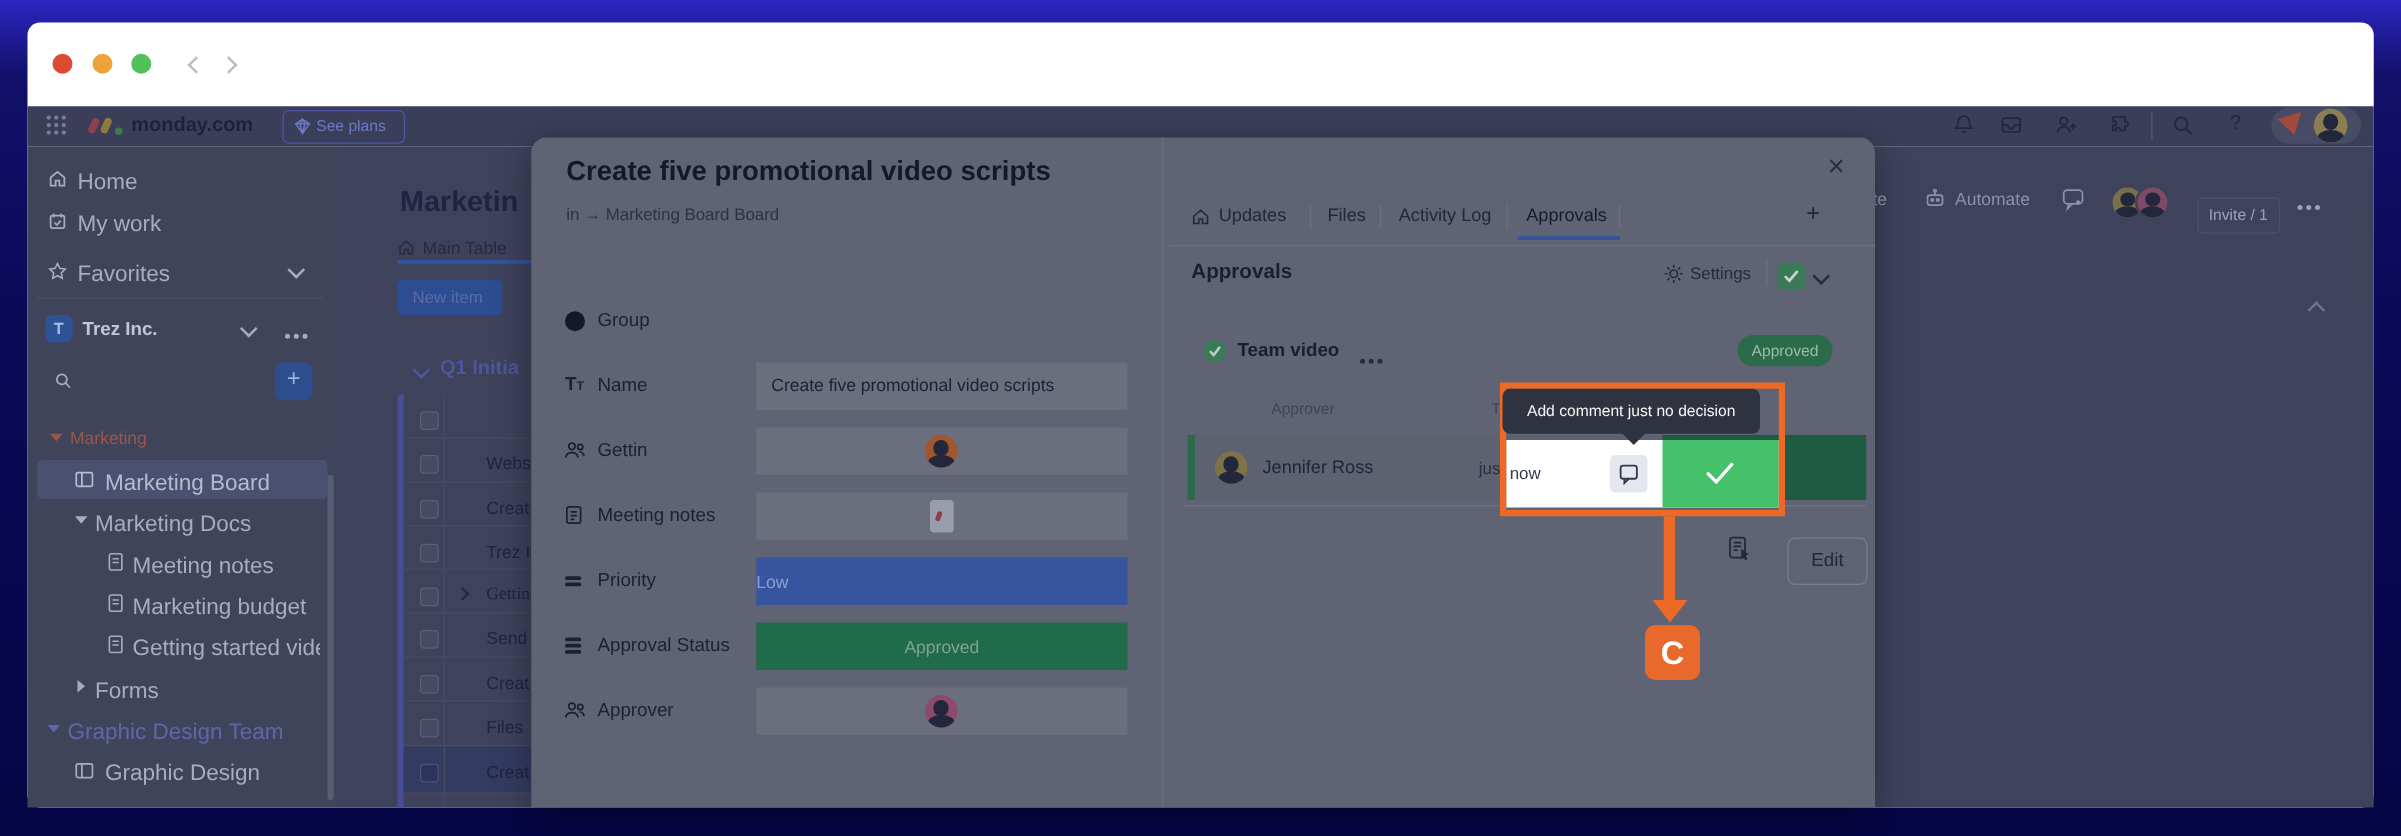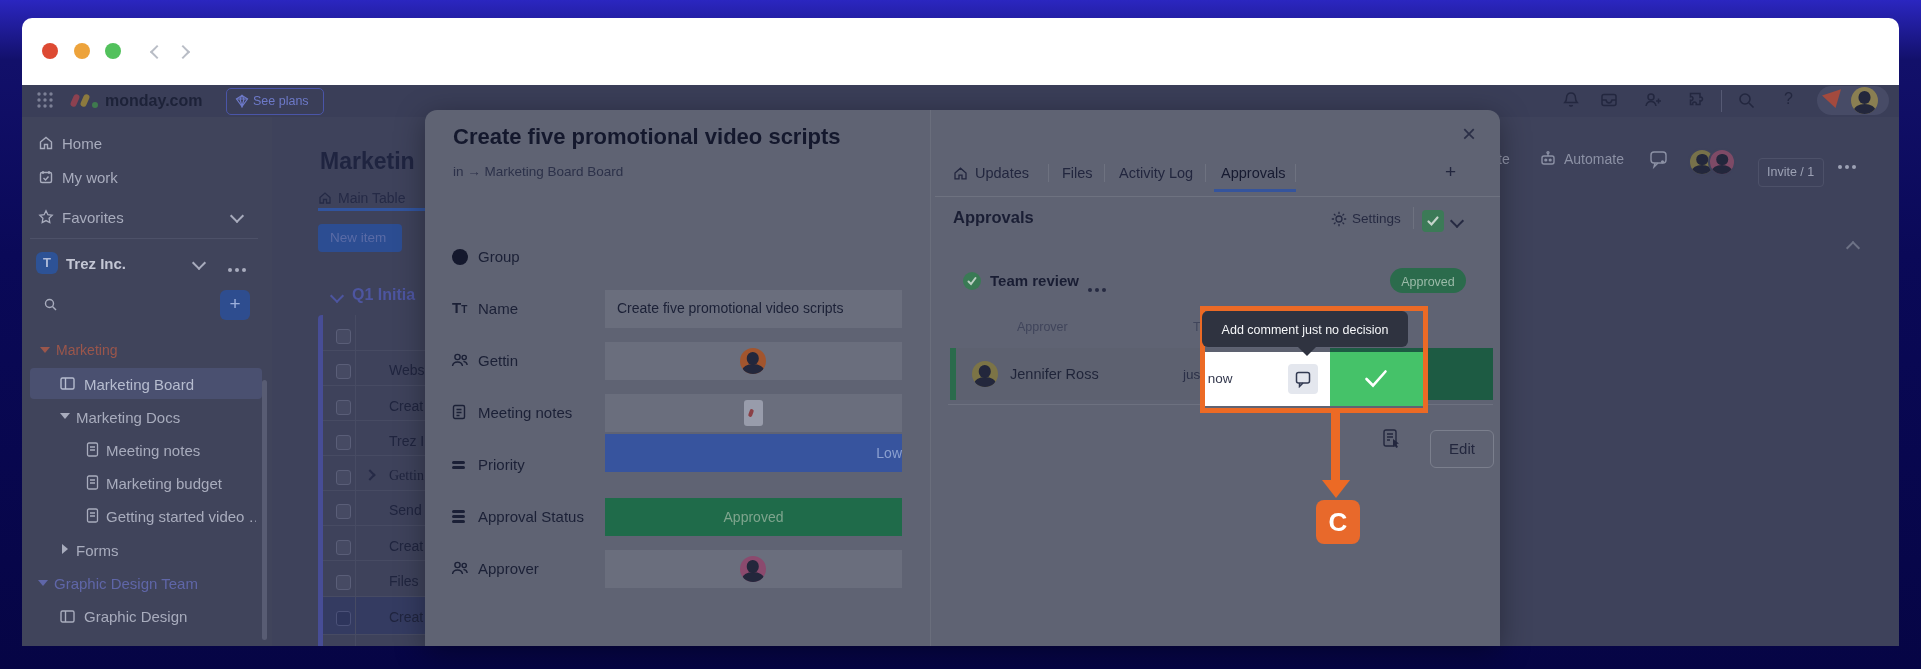--- a/index.html
+++ b/index.html
@@ -10,21 +10,21 @@
   .window{position:absolute;left:22px;top:18px;width:1877px;height:628px;background:#ffffff;border-radius:10px;overflow:hidden;}
   .tl{position:absolute;top:43px;width:16px;height:16px;border-radius:50%;}
   .chev{display:inline-block;width:8px;height:8px;border-right:2px solid currentColor;border-bottom:2px solid currentColor;}
   .chev.down{transform:rotate(45deg);}
   .chev.up{transform:rotate(-135deg);}
   .chev.left{transform:rotate(135deg);}
   .chev.right{transform:rotate(-45deg);}
   .topbar{position:absolute;left:22px;top:85px;width:1877px;height:32px;background:#3a3e58;}
   .side{position:absolute;left:22px;top:117px;width:250px;height:529px;background:#40445b;}
   .board{position:absolute;left:272px;top:117px;width:1627px;height:529px;background:#3e425b;}
-  .s-label{position:absolute;font-size:15px;color:#a8acbd;white-space:nowrap;}
+  .s-label{position:absolute;font-size:18px;color:#a8acbd;white-space:nowrap;}
   .dots3 i{display:inline-block;width:4px;height:4px;border-radius:50%;background:currentColor;margin-right:3px;vertical-align:middle;}
   .avatar{position:absolute;border-radius:50%;overflow:hidden;}
   .avatar::before{content:"";position:absolute;left:50%;top:16%;width:48%;height:48%;transform:translateX(-50%);border-radius:50%;background:#23273c;}
   .avatar::after{content:"";position:absolute;left:50%;bottom:-14%;width:84%;height:52%;transform:translateX(-50%);border-radius:50% 50% 42% 42%;background:#23273c;}
   .cb{position:absolute;width:13px;height:13px;border:1px solid #5a5e78;border-radius:3px;background:#464a63;}
   .vline{position:absolute;width:1px;background:#6e7280;}
   .modal-bg{position:absolute;left:425px;top:110px;width:1075px;height:536px;background:#5f6373;border-radius:12px 12px 0 0;box-shadow:0 6px 30px rgba(0,0,0,.35);}
   .cell{position:absolute;left:605px;width:297px;height:38px;background:#6a6e7d;}
   .f-label{position:absolute;font-size:15px;color:#1b2036;white-space:nowrap;}
   .tab{position:absolute;font-size:14.5px;color:#22263e;white-space:nowrap;}
@@ -322,21 +322,21 @@
     <span class="abs" style="left:139px;top:6px;width:19px;height:26px;background:#989cab;border-radius:3px;">
       <span class="abs" style="left:5px;top:9px;width:4px;height:8px;background:#8b4046;border-radius:2px;transform:rotate(20deg);"></span>
     </span>
   </div>
 
   <span class="abs" style="left:452px;top:461px;">
       <i class="bar"></i>
       <i class="bar"></i>
     </span>
   <span class="f-label" style="left:478px;top:456px;">Priority</span>
-  <div class="cell" style="top:434px;background:#37549E;text-align:right;line-height:38px;">
+  <div class="cell" style="top:446px;background:#37549E;text-align:left;line-height:38px;">
     <span style="font-size:14px;color:#8ba0cf;">Low</span>
   </div>
 
   <span class="abs" style="left:452px;top:510px;">
       <i class="bar"></i>
       <i class="bar"></i>
       <i class="bar"></i>
     </span>
   <span class="f-label" style="left:478px;top:508px;">Approval Status</span>
   <div class="cell" style="top:498px;background:#1F6B4A;text-align:center;line-height:38px;">
@@ -387,21 +387,21 @@
         <path d="M2.5 7.5l3 3 6-7"></path>
       </svg>
   </div>
   <span class="chev down abs" style="left:1452px;top:216px;color:#262a42;"></span>
 
   <div class="abs" style="left:963px;top:272px;width:18px;height:18px;border-radius:50%;background:#3A7A55;">
     <svg width="10" height="10" style="margin:4px;" fill="none" stroke="#bccfc3" stroke-width="2" stroke-linecap="round">
         <path d="M1.5 5.5l2.5 2.5 4.5-6"></path>
       </svg>
   </div>
-  <span class="abs" style="left:990px;top:272px;font-size:15px;font-weight:600;color:#191d33;">Team review</span>
+  <span class="abs" style="left:990px;top:272px;font-size:15px;font-weight:600;color:#191d33;">Team video</span>
   <span class="dots3 abs" style="left:1088px;top:280px;color:#262a42;"><i></i><i></i><i></i></span>
   <div class="abs" style="left:1390px;top:268px;width:76px;height:25px;border-radius:13px;background:#2B6B4C;text-align:center;line-height:25px;">
     <span style="font-size:12.5px;color:#9CBBA9;">Approved</span>
   </div>
 
   <span class="abs" style="left:1017px;top:320px;font-size:12.5px;color:#40455b;">Approver</span>
   <span class="abs" style="left:1193px;top:320px;font-size:12.5px;color:#40455b;">Ti</span>
 
   <div class="abs" style="left:950px;top:348px;width:543px;height:52px;background:#5d6170;"></div>
   <div class="abs" style="left:950px;top:348px;width:6px;height:52px;background:#2b6b4c;"></div>

